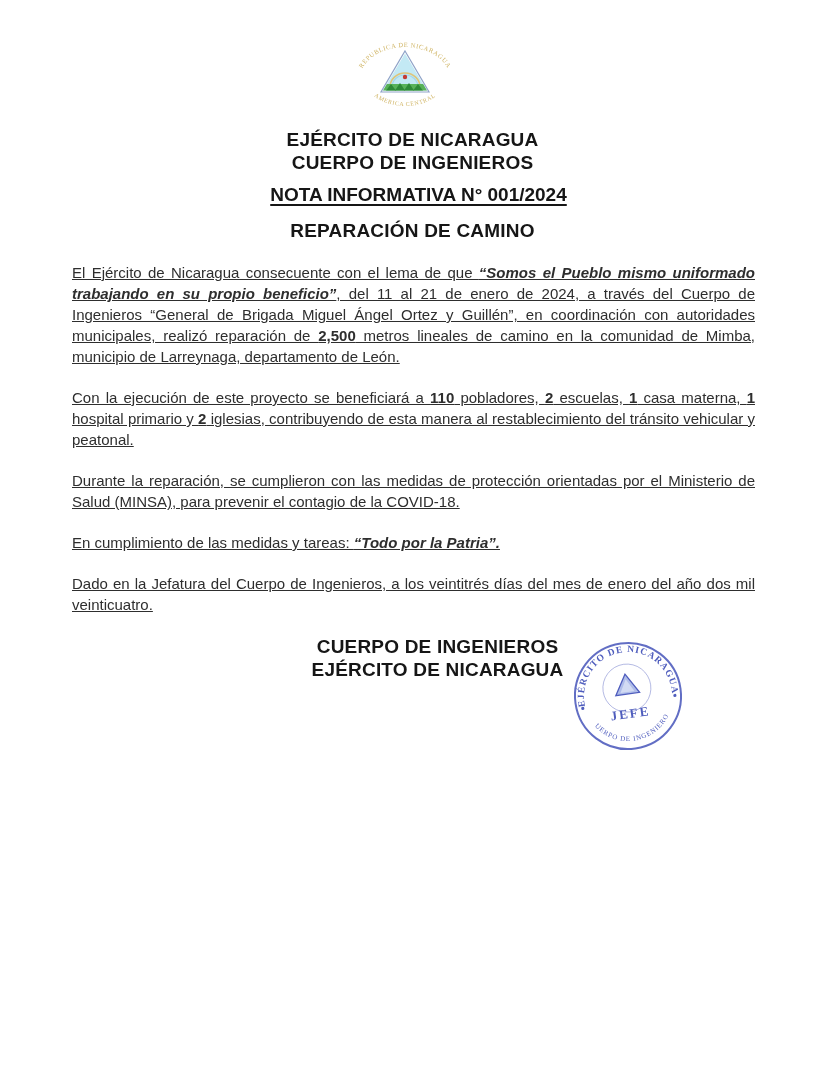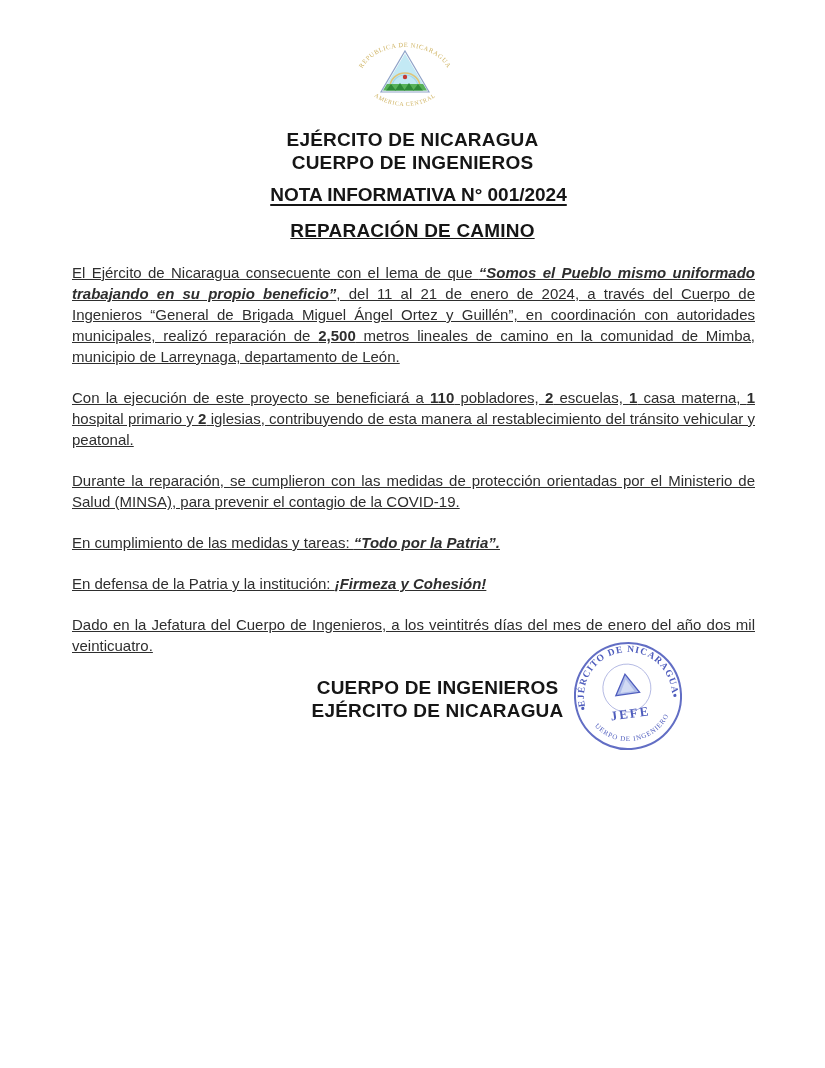--- a/index.html
+++ b/index.html
@@ -32,21 +32,21 @@
     font-size:19px;font-weight:bold;line-height:23px;
     color:var(--heading-color);
     text-decoration:underline;
     text-decoration-thickness:2px;
     text-underline-offset:3px;
     padding-left:12px;
   }
   .subject-title{
     margin-top:13px;text-align:center;
     font-size:19px;font-weight:bold;line-height:23px;
-    color:var(--heading-color);letter-spacing:0.2px;text-decoration:underline;
+    color:var(--heading-color);letter-spacing:0.2px;
   }
   
   .body-text{
     margin:20px 70px 0 72px;
     width:683px;
     font-size:15px;line-height:21px;
     text-align:justify;
     text-decoration:underline;
   }
   .body-text p{margin:0 0 20px 0;}
@@ -102,23 +102,22 @@
     <div class="org-line">EJÉRCITO DE NICARAGUA</div>
     <div class="org-line">CUERPO DE INGENIEROS</div>
   </div>
 
   <div class="nota-title">NOTA INFORMATIVA N° 001/2024</div>
   <div class="subject-title">REPARACIÓN DE CAMINO</div>
 
   <div class="body-text">
     <p><span>El Ejército de Nicaragua consecuente con el lema de que </span><span style="font-weight: bold; font-style: italic;">“Somos el Pueblo mismo uniformado trabajando en su propio beneficio”</span><span>, del 11 al 21 de enero de 2024, a través del Cuerpo de Ingenieros “General de Brigada Miguel Ángel Ortez y Guillén”, en coordinación con autoridades municipales, realizó reparación de </span><span style="font-weight: bold;">2,500</span><span> metros lineales de camino en la comunidad de Mimba, municipio de Larreynaga, departamento de León.</span></p>
     <p><span>Con la ejecución de este proyecto se beneficiará a </span><span style="font-weight: bold;">110</span><span> pobladores, </span><span style="font-weight: bold;">2</span><span> escuelas, </span><span style="font-weight: bold;">1</span><span> casa materna, </span><span style="font-weight: bold;">1</span><span> hospital primario y </span><span style="font-weight: bold;">2</span><span> iglesias, contribuyendo de esta manera al restablecimiento del tránsito vehicular y peatonal.</span></p>
-    <p><span>Durante la reparación, se cumplieron con las medidas de protección orientadas por el Ministerio de Salud (MINSA), para prevenir el contagio de la COVID-19.</span></p>
+    <p><span>Durante la reparación, se cumplieron con las medidas de protección orientadas por el Ministerio de Salud (MINSA), para prevenir el contagio de la COVID-18.</span></p>
     <p><span>En cumplimiento de las medidas y tareas: </span><span style="font-weight: bold; font-style: italic;">“Todo por la Patria”.</span></p>
-    <p><span>En defensa de la Patria y la institución: </span><span style="font-weight: bold; font-style: italic;">¡Firmeza y Cohesión!</span></p>
     <p><span>Dado en la Jefatura del Cuerpo de Ingenieros, a los veintitrés días del mes de enero del año dos mil veinticuatro.</span></p>
   </div>
 
   <div class="signature-block">
     <div>CUERPO DE INGENIEROS</div>
     <div>EJÉRCITO DE NICARAGUA</div>
   </div>
 
   <svg class="stamp" width="112" height="112" viewBox="0 0 112 112" aria-hidden="true">
     <defs>

